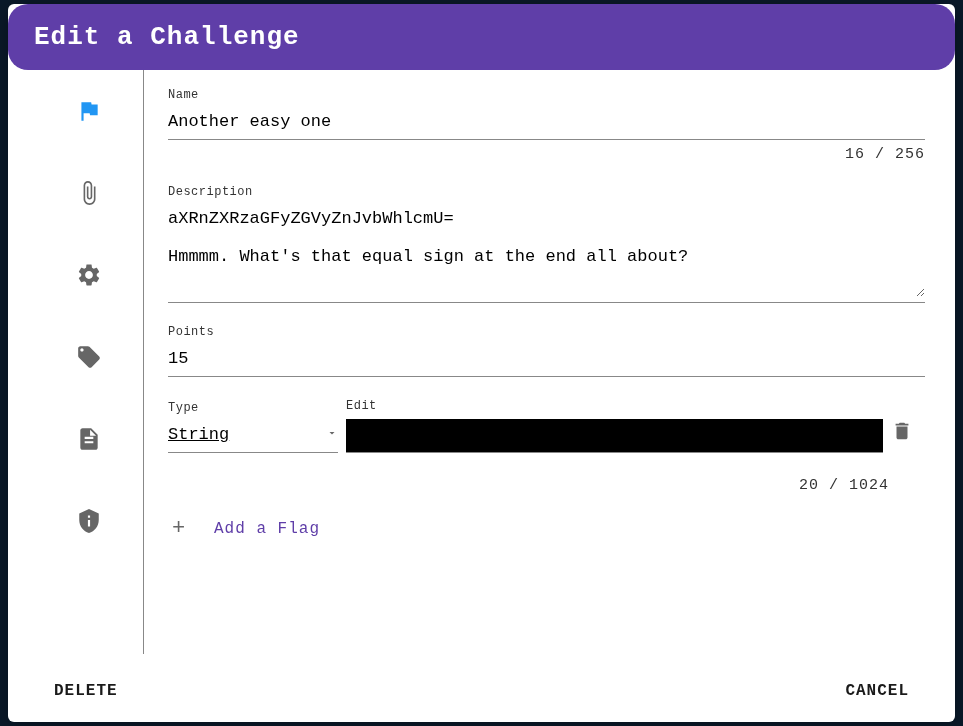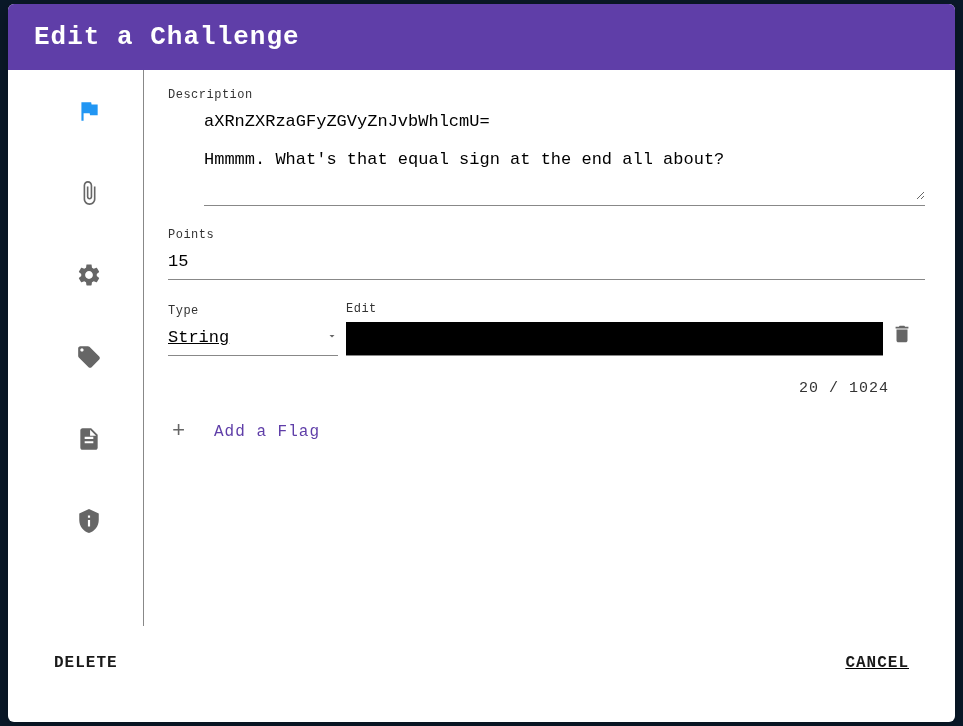--- a/index.html
+++ b/index.html
@@ -24,20 +24,21 @@
       flex-direction: column;
       box-shadow: 0 4px 20px rgba(0,0,0,0.3);
     }
     .modal-header {
       background: #5f3ea8;
       color: #fff;
       padding: 18px 26px;
       font-size: 26px;
       font-weight: bold;
       letter-spacing: 1px;
+      border-radius: 20px;
     }
     .modal-body {
       flex: 1;
       display: flex;
       padding: 0 26px;
       overflow: hidden;
     }
     .sidebar {
       width: 110px;
       border-right: 1px solid #888;
@@ -73,21 +74,20 @@
       border-bottom: 1px solid #888;
       font-family: inherit;
       font-size: 17px;
       padding: 4px 0 8px 0;
       outline: none;
       background: transparent;
     }
     .textarea-wrap {
       position: relative;
       border-bottom: 1px solid #888;
-      margin-left: 36px;
     }
     .textarea {
       width: 100%;
       border: none;
       font-family: inherit;
       font-size: 17px;
       padding: 4px 20px 8px 0;
       outline: none;
       resize: both;
       height: 92px;
@@ -144,36 +144,36 @@
     .plus-icon {
       color: #666;
       font-size: 22px;
       width: 22px;
       text-align: center;
     }
     .modal-footer {
       display: flex;
       justify-content: space-between;
       align-items: center;
-      padding: 16px 26px 38px 26px;
+      padding: 16px 26px 10px 26px;
     }
     .btn {
       font-family: inherit;
       font-size: 16px;
       font-weight: bold;
       letter-spacing: 1px;
       border: none;
       background: transparent;
       padding: 12px 20px;
       cursor: pointer;
       border-radius: 4px;
     }
     .btn-text { color: #1a1a1a; }
     .btn-primary { background: #5f3ea8; color: #fff; }
-    .footer-right { display: flex; gap: 4px; text-decoration: underline; }
+    .footer-right { display: flex; gap: 4px; }
   </style>
 </head>
 <body>
 
 <div class="modal">
   <div class="modal-header">Edit a Challenge</div>
 
   <div class="modal-body">
     <div class="sidebar">
       <div class="sidebar-icon">
@@ -203,20 +203,25 @@
       </div>
       <div class="sidebar-icon">
         <svg width="26" height="26" viewBox="0 0 24 24" fill="#666">
             <path d="M12 1L3 5v6c0 5.55 3.84 10.74 9 12 5.16-1.26 9-6.45 9-12V5l-9-4zm-1 6h2v2h-2V7zm0 4h2v6h-2v-6z"></path>
           </svg>
       </div>
     </div>
 
     <div class="content">
 
+      <div class="field-group">
+        <div class="field-label">Name</div>
+        <input type="text" class="text-input" value="Another easy one" style="">
+        <div class="char-counter">16 / 256</div>
+      </div>
 
       <div class="field-group">
         <div class="field-label">Description</div>
         <div class="textarea-wrap">
           <textarea class="textarea" style="">aXRnZXRzaGFyZGVyZnJvbWhlcmU=
 
 Hmmmm. What's that equal sign at the end all about?</textarea>
         </div>
       </div>
 

